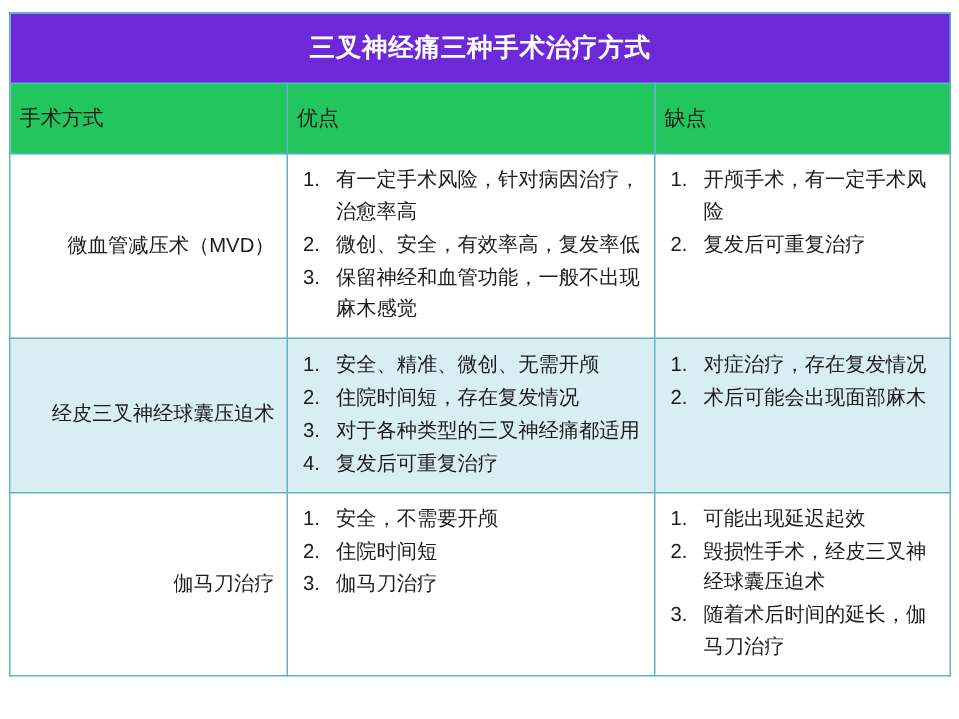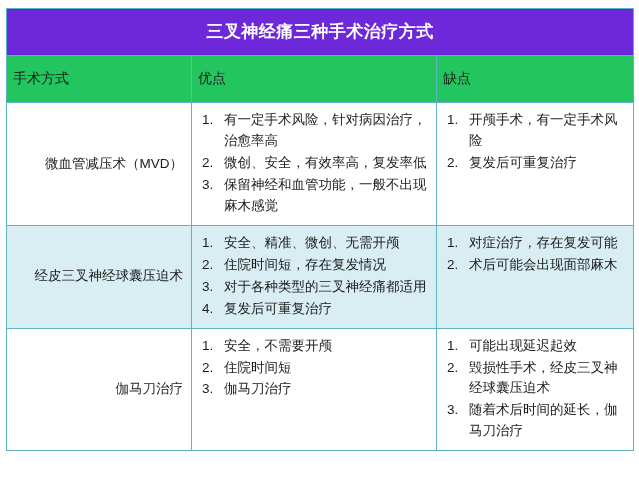--- a/index.html
+++ b/index.html
@@ -142,21 +142,21 @@
         <td>
           <ol class="numlist">
             <li><span class="num">1.</span><span>安全、精准、微创、无需开颅</span></li>
             <li><span class="num">2.</span><span>住院时间短，存在复发情况</span></li>
             <li><span class="num">3.</span><span>对于各种类型的三叉神经痛都适用</span></li>
             <li><span class="num">4.</span><span>复发后可重复治疗</span></li>
           </ol>
         </td>
         <td>
           <ol class="numlist">
-            <li><span class="num">1.</span><span>对症治疗，存在复发可能</span></li>
+            <li><span class="num">1.</span><span>对症治疗，存在复发情况</span></li>
             <li><span class="num">2.</span><span>术后可能会出现面部麻木</span></li>
           </ol>
         </td>
       </tr>
 
       <tr class="row-plain">
         <td class="method">伽马刀治疗</td>
         <td>
           <ol class="numlist">
             <li><span class="num">1.</span><span>安全，不需要开颅</span></li>

